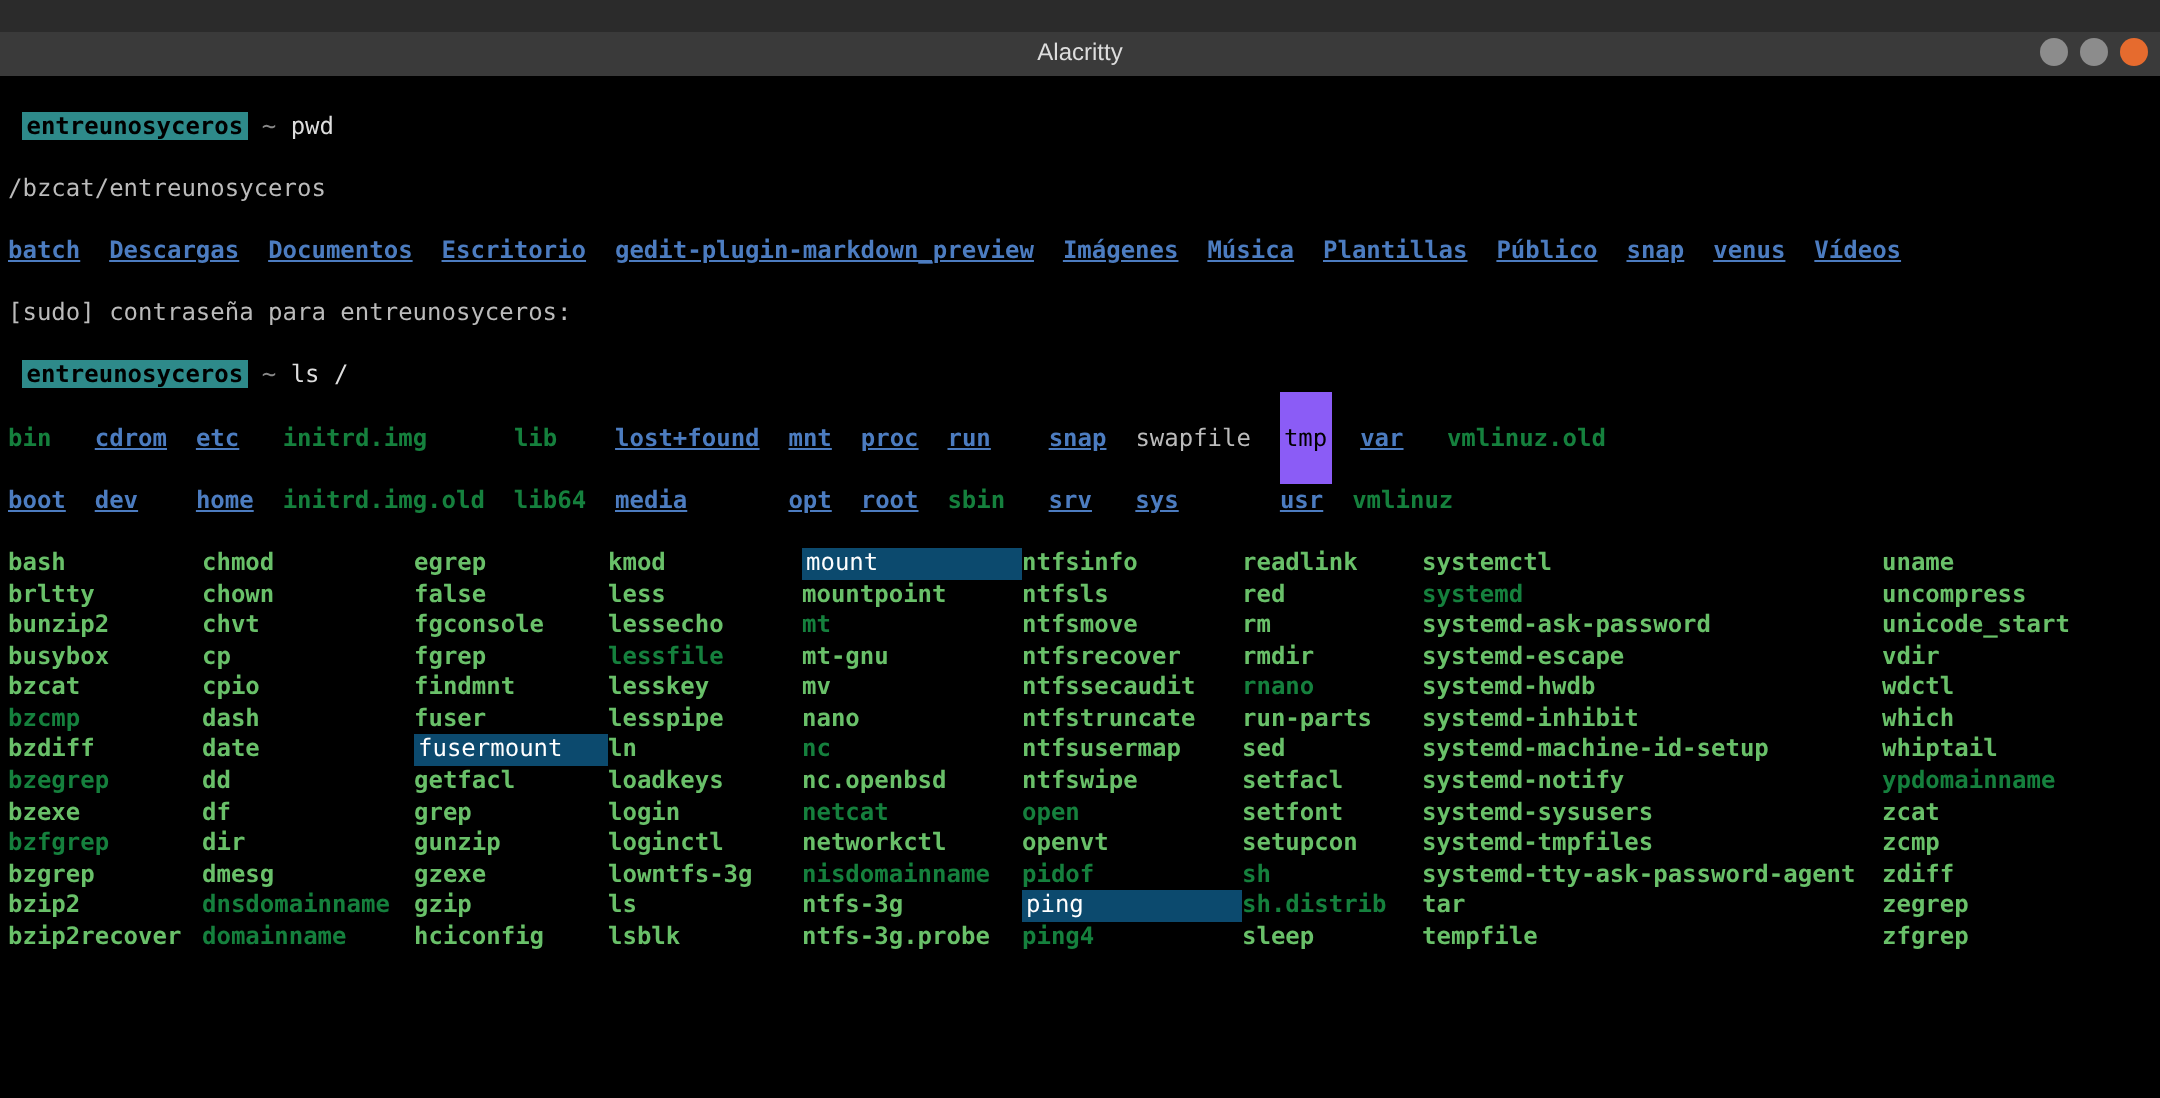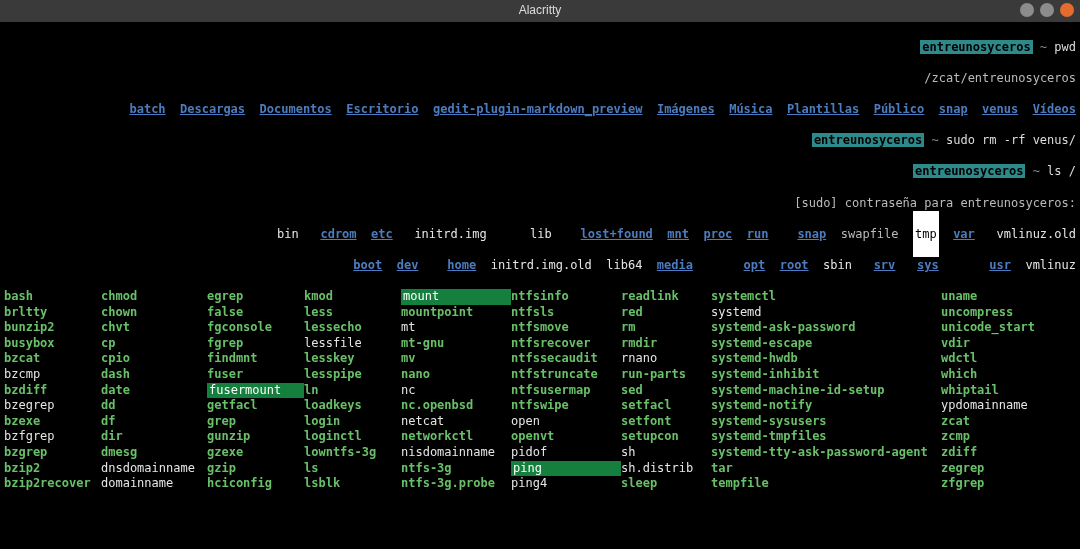--- a/index.html
+++ b/index.html
@@ -1,55 +1,54 @@
 <!DOCTYPE html>
 <html><head>
 <meta charset="utf-8">
 <style>
   html,body{margin:0;padding:0;background:#2b2b2b;font-family:'DejaVu Sans Mono','Consolas',monospace;font-size:12px;line-height:1.3;color:#cccccc;width:1080px;height:549px;overflow:hidden;}
-  .titlebar{background:#3a3a3a;height:22px;display:flex;align-items:center;position:relative;}
+  .titlebar{background:#3a3a3a;height:22px;display:flex;align-items:center;position:relative;margin-top:16px;}
   .title{color:#ddd;position:absolute;left:50%;transform:translateX(-50%);font-family:sans-serif;font-size:12px;}
   .win-btns{position:absolute;right:6px;top:3px;display:flex;gap:6px;}
   .win-btn{width:14px;height:14px;border-radius:50%;display:inline-block;}
   .wb1{background:#8c8c8c;}
   .wb2{background:#8c8c8c;}
   .wb3{background:#e66b2e;}
   .term{background:#000;padding:2px 4px 4px 4px;height:525px;white-space:pre;}
   .prompt-user{background:#2e8a8a;color:#000;padding:0 2px;font-weight:bold;}
   .prompt-sep{color:#888;}
   .cmd{color:#ddd;}
   .gray{color:#bbb;}
   .dir{color:#4c7cc0;font-weight:bold;text-decoration:underline;}
   .exe{color:#69c069;font-weight:bold;}
-  .link{color:#e5e5e5;font-weight:normal;}
-  .hl-green{background:#ffffff;color:#000;padding:16px 2px;}
-  .hl-red{background:#15803d;color:#fff;padding:0 2px;}
+  .link{color:#15803d;font-weight:bold;}
+  .hl-green{background:#8b5cf6;color:#000;padding:16px 2px;}
+  .hl-red{background:#0c4a6e;color:#fff;padding:0 2px;}
   .cols{display:flex;}
   .col{width:97px;display:flex;flex-direction:column;}
   .col span{white-space:nowrap;}
-  .ln{display:block;text-align:right;}
+  .ln{display:block;}
 </style>
 </head>
 <body>
 
 <div class="titlebar">
   <span class="title">Alacritty</span>
   <div class="win-btns">
     <span class="win-btn wb1"></span>
     <span class="win-btn wb2"></span>
     <span class="win-btn wb3"></span>
   </div>
 </div>
 
 <div class="term">
 <span class="ln"> <span class="prompt-user">entreunosyceros</span> <span class="prompt-sep">~</span> <span class="cmd">pwd</span></span>
-<span class="ln gray">/zcat/entreunosyceros</span>
+<span class="ln gray">/bzcat/entreunosyceros</span>
 <span class="ln" id="home-dirs"><span class="dir">batch</span>  <span class="dir">Descargas</span>  <span class="dir">Documentos</span>  <span class="dir">Escritorio</span>  <span class="dir">gedit-plugin-markdown_preview</span>  <span class="dir">Imágenes</span>  <span class="dir">Música</span>  <span class="dir">Plantillas</span>  <span class="dir">Público</span>  <span class="dir">snap</span>  <span class="dir">venus</span>  <span class="dir">Vídeos</span></span>
-<span class="ln"> <span class="prompt-user">entreunosyceros</span> <span class="prompt-sep">~</span> <span class="cmd">sudo rm -rf venus/</span></span>
+<span class="ln gray">[sudo] contraseña para entreunosyceros:</span>
 <span class="ln"> <span class="prompt-user">entreunosyceros</span> <span class="prompt-sep">~</span> <span class="cmd">ls /</span></span>
-<span class="ln gray">[sudo] contraseña para entreunosyceros:</span>
 <span class="ln" id="root-row1"><span class="link">bin</span>   <span class="dir">cdrom</span>  <span class="dir">etc</span>   <span class="link">initrd.img</span>      <span class="link">lib</span>    <span class="dir">lost+found</span>  <span class="dir">mnt</span>  <span class="dir">proc</span>  <span class="dir">run</span>    <span class="dir">snap</span>  <span class="gray">swapfile</span>  <span class="hl-green">tmp</span>  <span class="dir">var</span>   <span class="link">vmlinuz.old</span></span>
 <span class="ln" id="root-row2"><span class="dir">boot</span>  <span class="dir">dev</span>    <span class="dir">home</span>  <span class="link">initrd.img.old</span>  <span class="link">lib64</span>  <span class="dir">media</span>       <span class="dir">opt</span>  <span class="dir">root</span>  <span class="link">sbin</span>   <span class="dir">srv</span>   <span class="dir">sys</span>       <span class="dir">usr</span>  <span class="link">vmlinuz</span></span>
 <div class="cols" id="bin-cols"><div class="col" style="width: 97px;"><span class="exe">bash</span><span class="exe">brltty</span><span class="exe">bunzip2</span><span class="exe">busybox</span><span class="exe">bzcat</span><span class="link">bzcmp</span><span class="exe">bzdiff</span><span class="link">bzegrep</span><span class="exe">bzexe</span><span class="link">bzfgrep</span><span class="exe">bzgrep</span><span class="exe">bzip2</span><span class="exe">bzip2recover</span></div><div class="col" style="width: 106px;"><span class="exe">chmod</span><span class="exe">chown</span><span class="exe">chvt</span><span class="exe">cp</span><span class="exe">cpio</span><span class="exe">dash</span><span class="exe">date</span><span class="exe">dd</span><span class="exe">df</span><span class="exe">dir</span><span class="exe">dmesg</span><span class="link">dnsdomainname</span><span class="link">domainname</span></div><div class="col" style="width: 97px;"><span class="exe">egrep</span><span class="exe">false</span><span class="exe">fgconsole</span><span class="exe">fgrep</span><span class="exe">findmnt</span><span class="exe">fuser</span><span class="hl-red">fusermount</span><span class="exe">getfacl</span><span class="exe">grep</span><span class="exe">gunzip</span><span class="exe">gzexe</span><span class="exe">gzip</span><span class="exe">hciconfig</span></div><div class="col" style="width: 97px;"><span class="exe">kmod</span><span class="exe">less</span><span class="exe">lessecho</span><span class="link">lessfile</span><span class="exe">lesskey</span><span class="exe">lesspipe</span><span class="exe">ln</span><span class="exe">loadkeys</span><span class="exe">login</span><span class="exe">loginctl</span><span class="exe">lowntfs-3g</span><span class="exe">ls</span><span class="exe">lsblk</span></div><div class="col" style="width: 110px;"><span class="hl-red">mount</span><span class="exe">mountpoint</span><span class="link">mt</span><span class="exe">mt-gnu</span><span class="exe">mv</span><span class="exe">nano</span><span class="link">nc</span><span class="exe">nc.openbsd</span><span class="link">netcat</span><span class="exe">networkctl</span><span class="link">nisdomainname</span><span class="exe">ntfs-3g</span><span class="exe">ntfs-3g.probe</span></div><div class="col" style="width: 110px;"><span class="exe">ntfsinfo</span><span class="exe">ntfsls</span><span class="exe">ntfsmove</span><span class="exe">ntfsrecover</span><span class="exe">ntfssecaudit</span><span class="exe">ntfstruncate</span><span class="exe">ntfsusermap</span><span class="exe">ntfswipe</span><span class="link">open</span><span class="exe">openvt</span><span class="link">pidof</span><span class="hl-red">ping</span><span class="link">ping4</span></div><div class="col" style="width: 90px;"><span class="exe">readlink</span><span class="exe">red</span><span class="exe">rm</span><span class="exe">rmdir</span><span class="link">rnano</span><span class="exe">run-parts</span><span class="exe">sed</span><span class="exe">setfacl</span><span class="exe">setfont</span><span class="exe">setupcon</span><span class="link">sh</span><span class="link">sh.distrib</span><span class="exe">sleep</span></div><div class="col" style="width: 230px;"><span class="exe">systemctl</span><span class="link">systemd</span><span class="exe">systemd-ask-password</span><span class="exe">systemd-escape</span><span class="exe">systemd-hwdb</span><span class="exe">systemd-inhibit</span><span class="exe">systemd-machine-id-setup</span><span class="exe">systemd-notify</span><span class="exe">systemd-sysusers</span><span class="exe">systemd-tmpfiles</span><span class="exe">systemd-tty-ask-password-agent</span><span class="exe">tar</span><span class="exe">tempfile</span></div><div class="col" style="width: 120px;"><span class="exe">uname</span><span class="exe">uncompress</span><span class="exe">unicode_start</span><span class="exe">vdir</span><span class="exe">wdctl</span><span class="exe">which</span><span class="exe">whiptail</span><span class="link">ypdomainname</span><span class="exe">zcat</span><span class="exe">zcmp</span><span class="exe">zdiff</span><span class="exe">zegrep</span><span class="exe">zfgrep</span></div></div>
 
 
 
 </div>
 
 </body></html>

